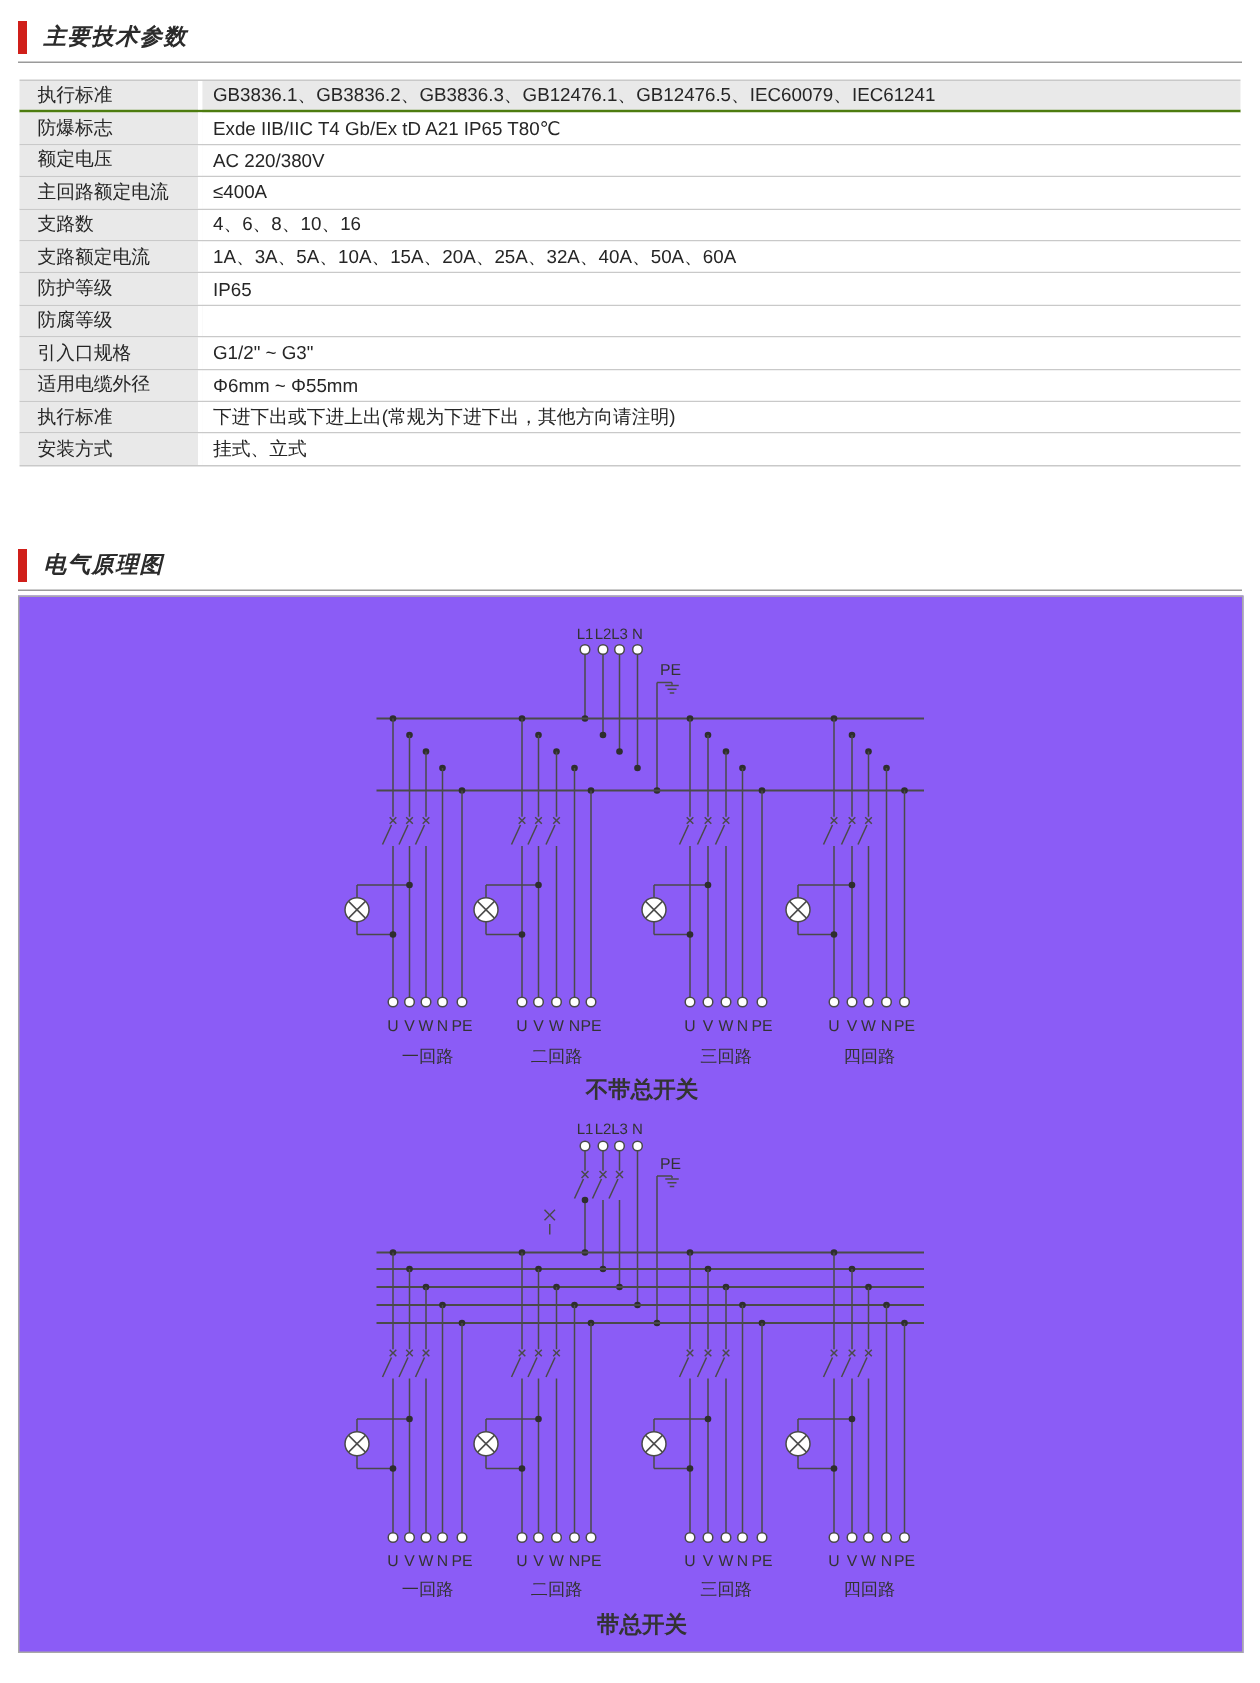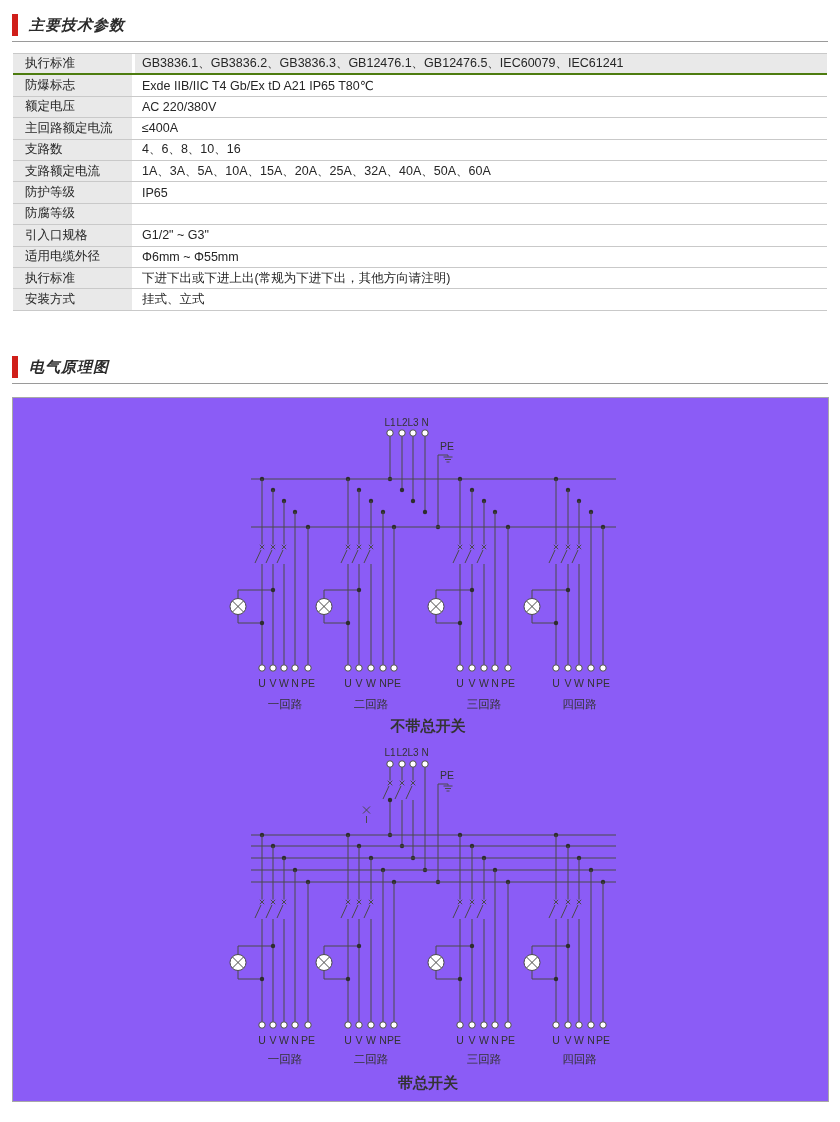--- a/index.html
+++ b/index.html
@@ -79,21 +79,21 @@
       <div class="trow">
         <div class="tlabel">执行标准</div>
         <div class="tval">下进下出或下进上出(常规为下进下出，其他方向请注明)</div>
       </div>
       <div class="trow">
         <div class="tlabel">安装方式</div>
         <div class="tval">挂式、立式</div>
       </div>
     </div>
 
-  <div class="sec" style="top:355px">
+  <div class="sec" style="top:365px">
     <span class="redbar"></span>
     <h2>电气原理图</h2>
     <div class="hline"></div>
   </div>
 
   <div class="panel">
     <svg id="schsvg" viewBox="0 0 815 703" width="815" height="703">
         <g>
           <text x="377" y="28" font-size="10" text-anchor="middle" fill="#333333">L1</text>
           <circle cx="377" cy="35" r="3.2" fill="#fff" stroke="#4a4a4a" stroke-width="1"></circle>

